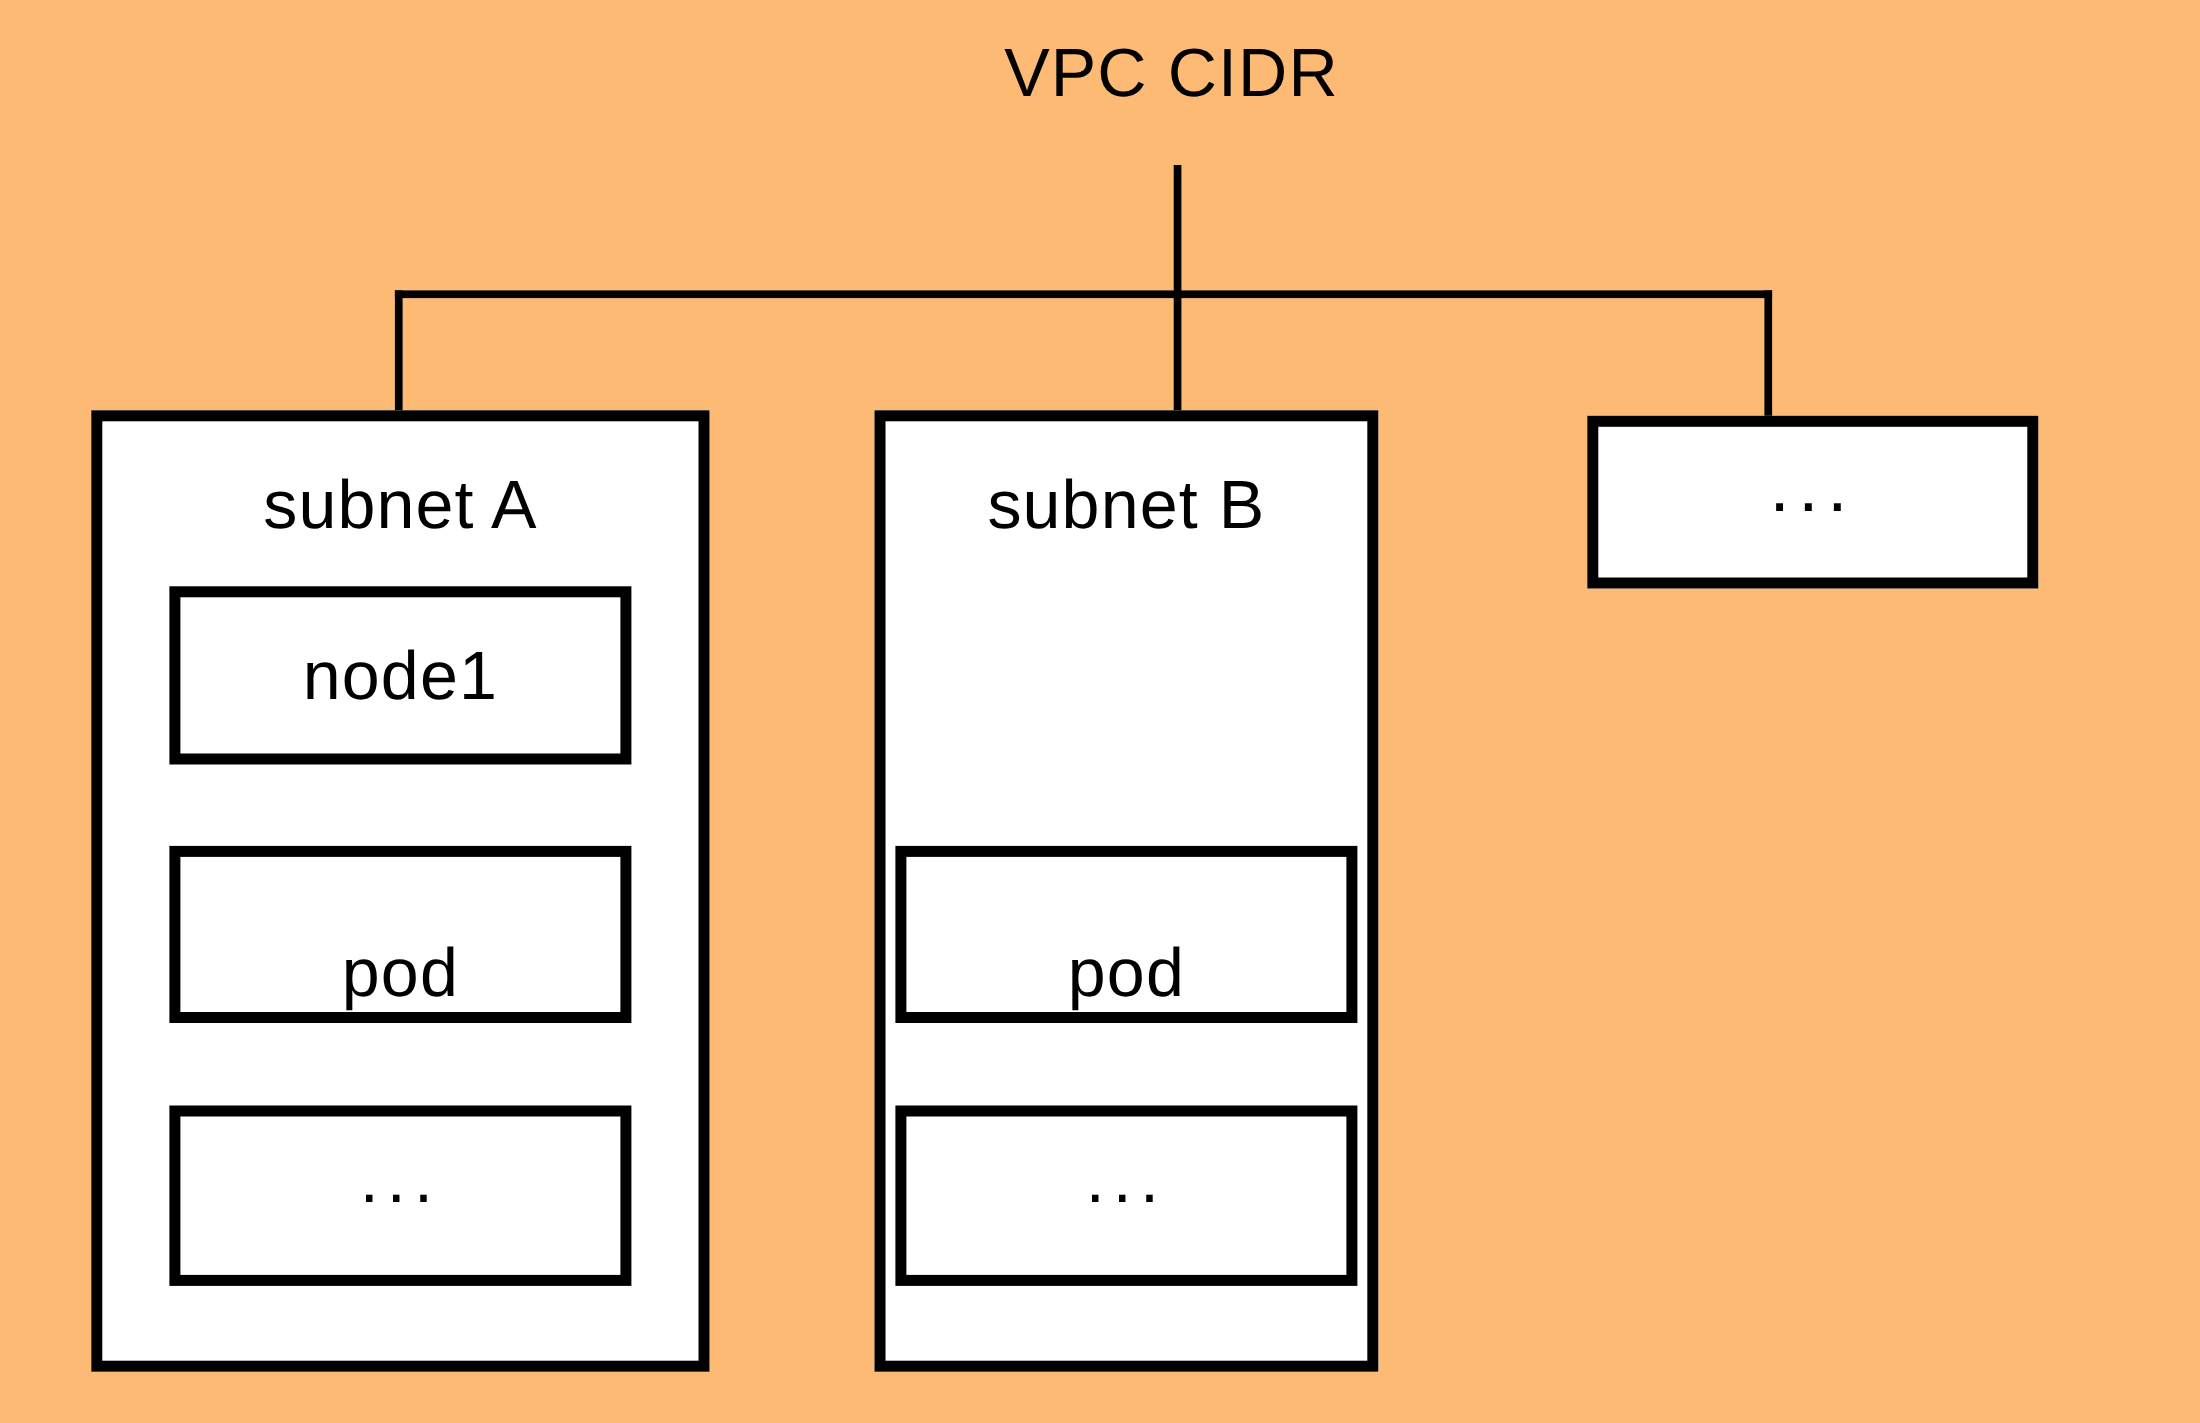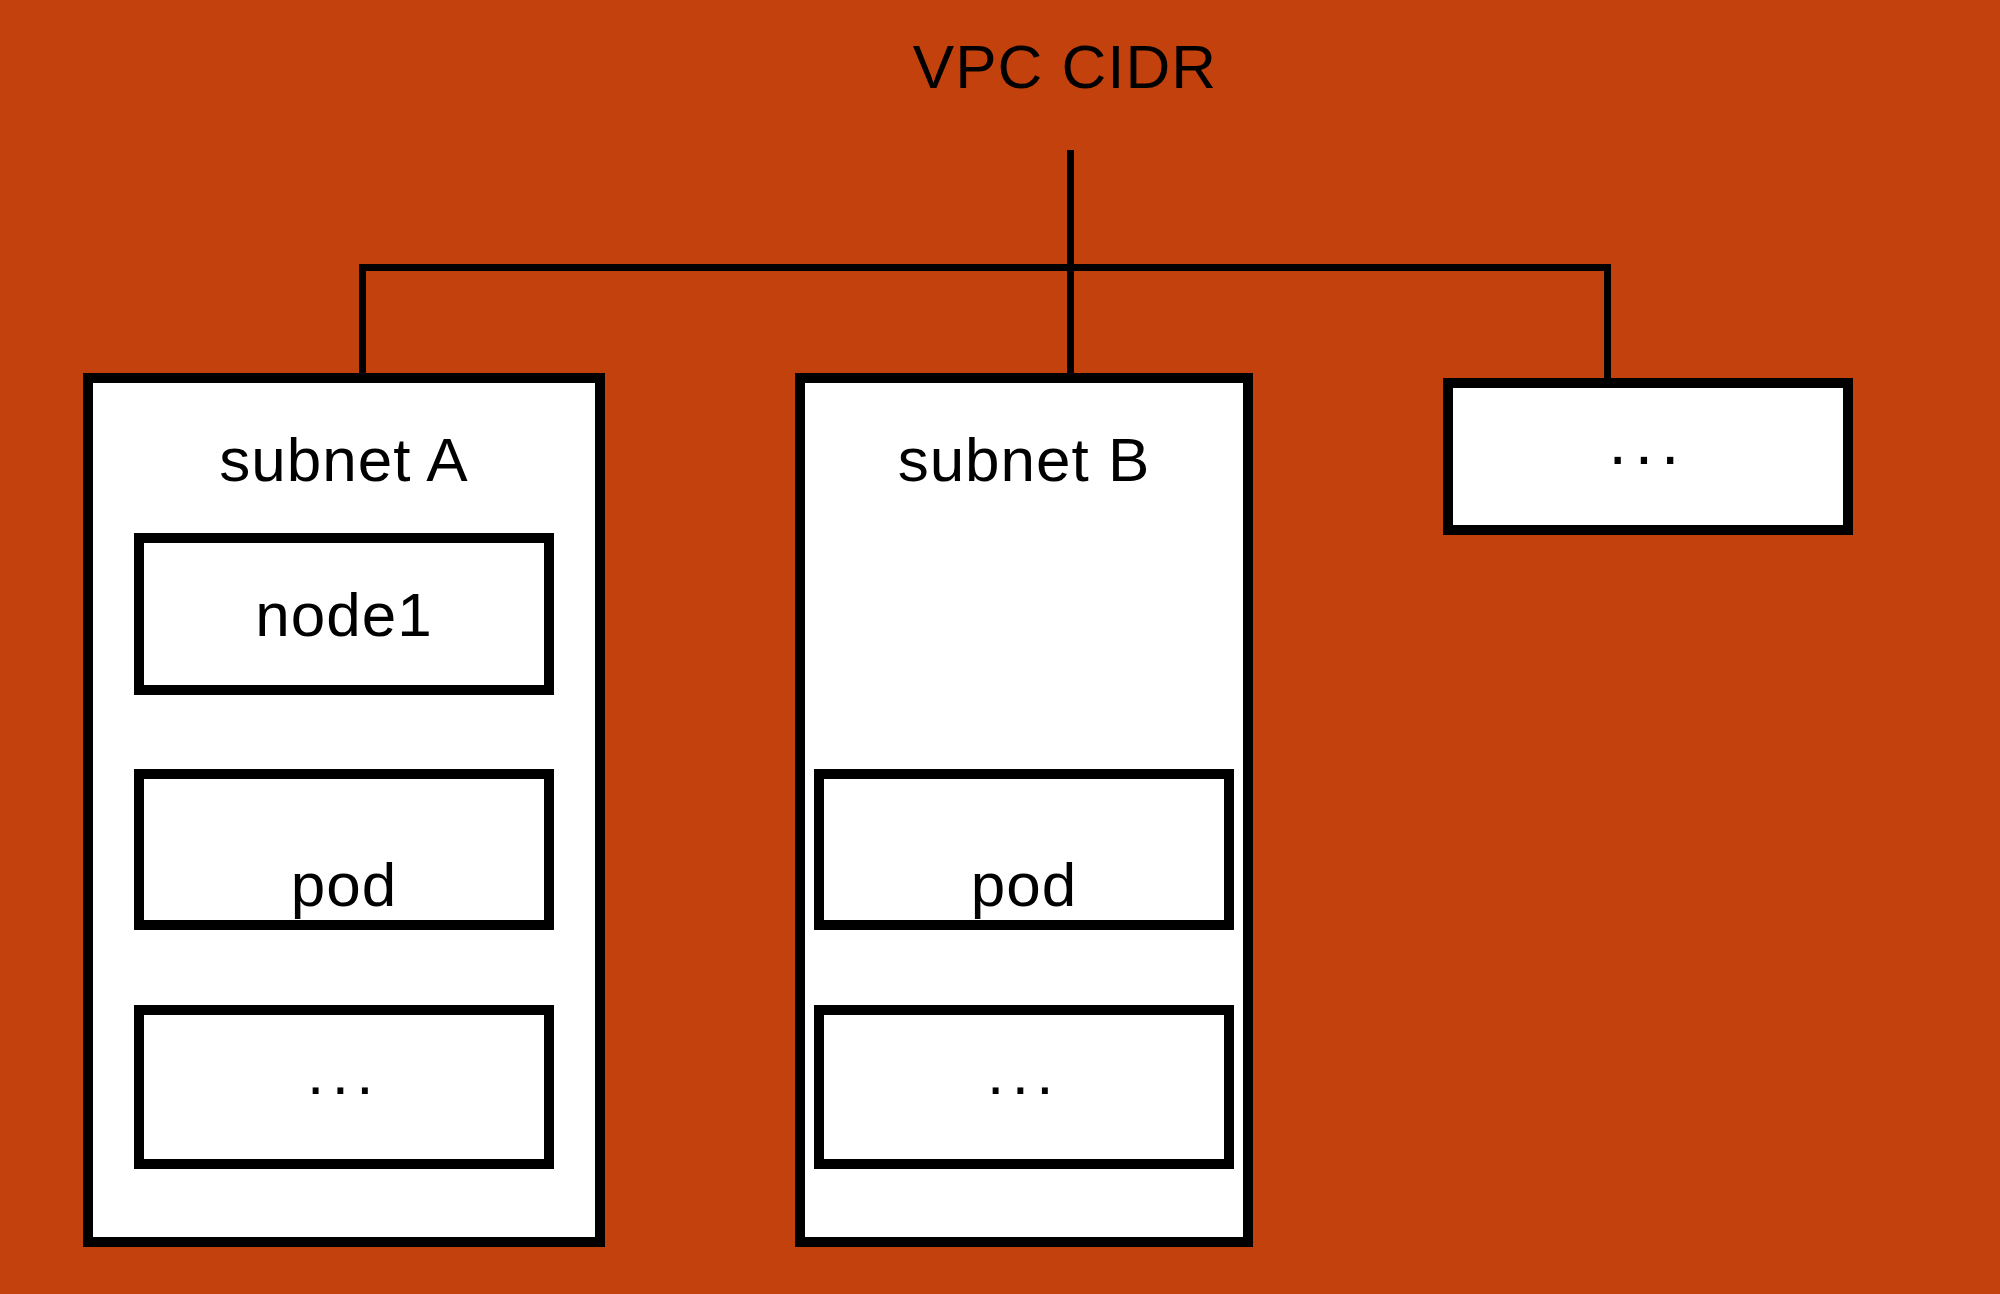--- a/index.html
+++ b/index.html
@@ -4,21 +4,21 @@
 <style>
   html, body {
     margin: 0;
     padding: 0;
     background: #ffffff;
   }
   .canvas {
     position: relative;
     width: 2000px;
     height: 1294px;
-    background: #c2410c;
+    background: #fdba74;
     color: #000000;
     font-family: "Liberation Sans", sans-serif;
     overflow: hidden;
     text-decoration: underline;
   }
   .title {
     position: absolute;
     left: 765px;
     top: 34px;
     width: 600px;
@@ -37,21 +37,21 @@
   .line.drop-a    { left: 359px;  top: 264px; width: 7px;    height: 114px; }
   .line.drop-more { left: 1604px; top: 264px; width: 7px;    height: 119px; }
   .subnet {
     position: absolute;
     top: 373px;
     height: 874px;
     border: 10px solid #000000;
     background: #ffffff;
     box-sizing: border-box;
   }
-  .subnet.a { left: 83px;  width: 522px; }
+  .subnet.a { left: 83px;  width: 562px; }
   .subnet.b { left: 795px; width: 458px; }
   .subnet-label {
     position: absolute;
     top: 44px;
     left: 0;
     right: 0;
     text-align: center;
     font-size: 62px;
     line-height: 66px;
     letter-spacing: 1px;

